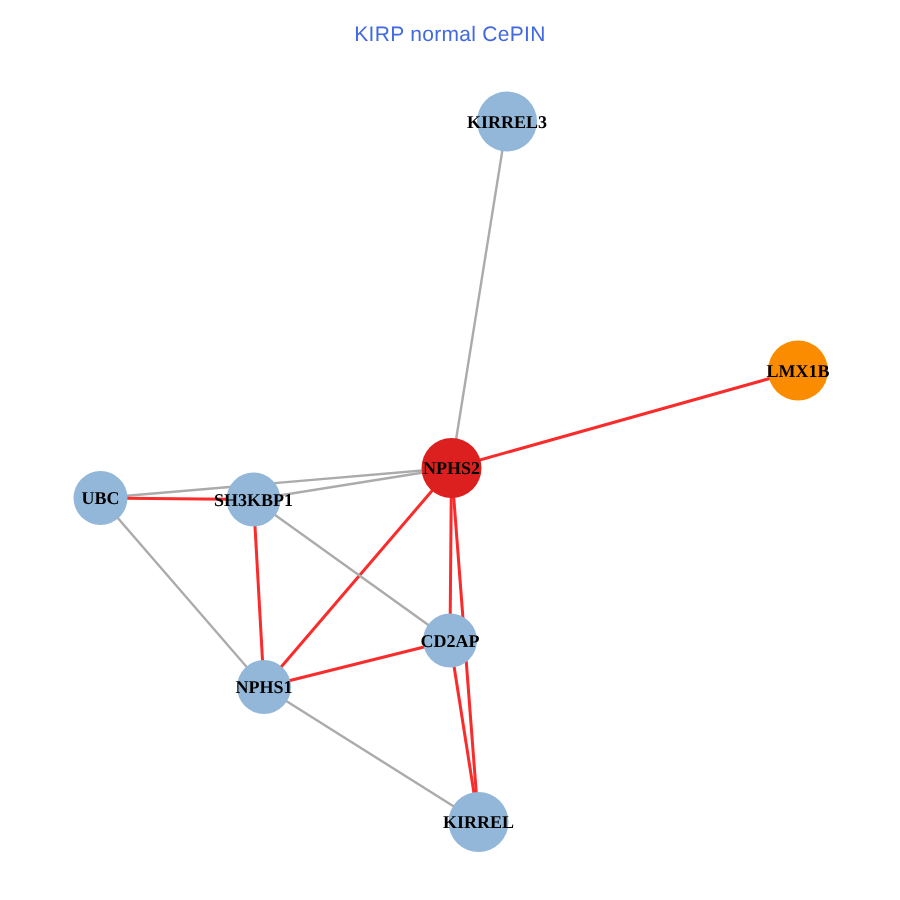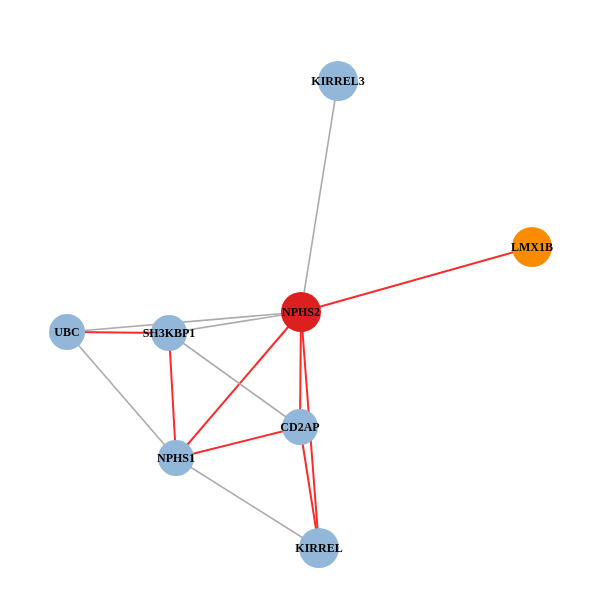--- a/index.html
+++ b/index.html
@@ -34,20 +34,21 @@
     font-family: "Liberation Serif", serif;
     font-weight: 700;
     font-size: 12px;
     fill: #000000;
   }
 </style>
 </head>
 <body>
 
 <div class="plot-wrap">
+  <div class="plot-title" style="color: rgb(65, 105, 225);">KIRP normal CePIN</div>
 
   <svg class="network" width="600" height="600" viewBox="0 0 600 600" xmlns="http://www.w3.org/2000/svg">
     <g>
         <line x1="301" y1="312" x2="338" y2="81" stroke="#ABABAB" stroke-width="1.6"></line>
         <line x1="301" y1="312" x2="532" y2="247" stroke="#F92B2B" stroke-width="2"></line>
         <line x1="301" y1="312" x2="67" y2="332" stroke="#ABABAB" stroke-width="1.6"></line>
         <line x1="301" y1="312" x2="169" y2="333" stroke="#ABABAB" stroke-width="1.6"></line>
         <line x1="301" y1="312" x2="176" y2="458" stroke="#F92B2B" stroke-width="2"></line>
         <line x1="301" y1="312" x2="300" y2="427" stroke="#F92B2B" stroke-width="2"></line>
         <line x1="301" y1="312" x2="319" y2="548" stroke="#F92B2B" stroke-width="2"></line>

